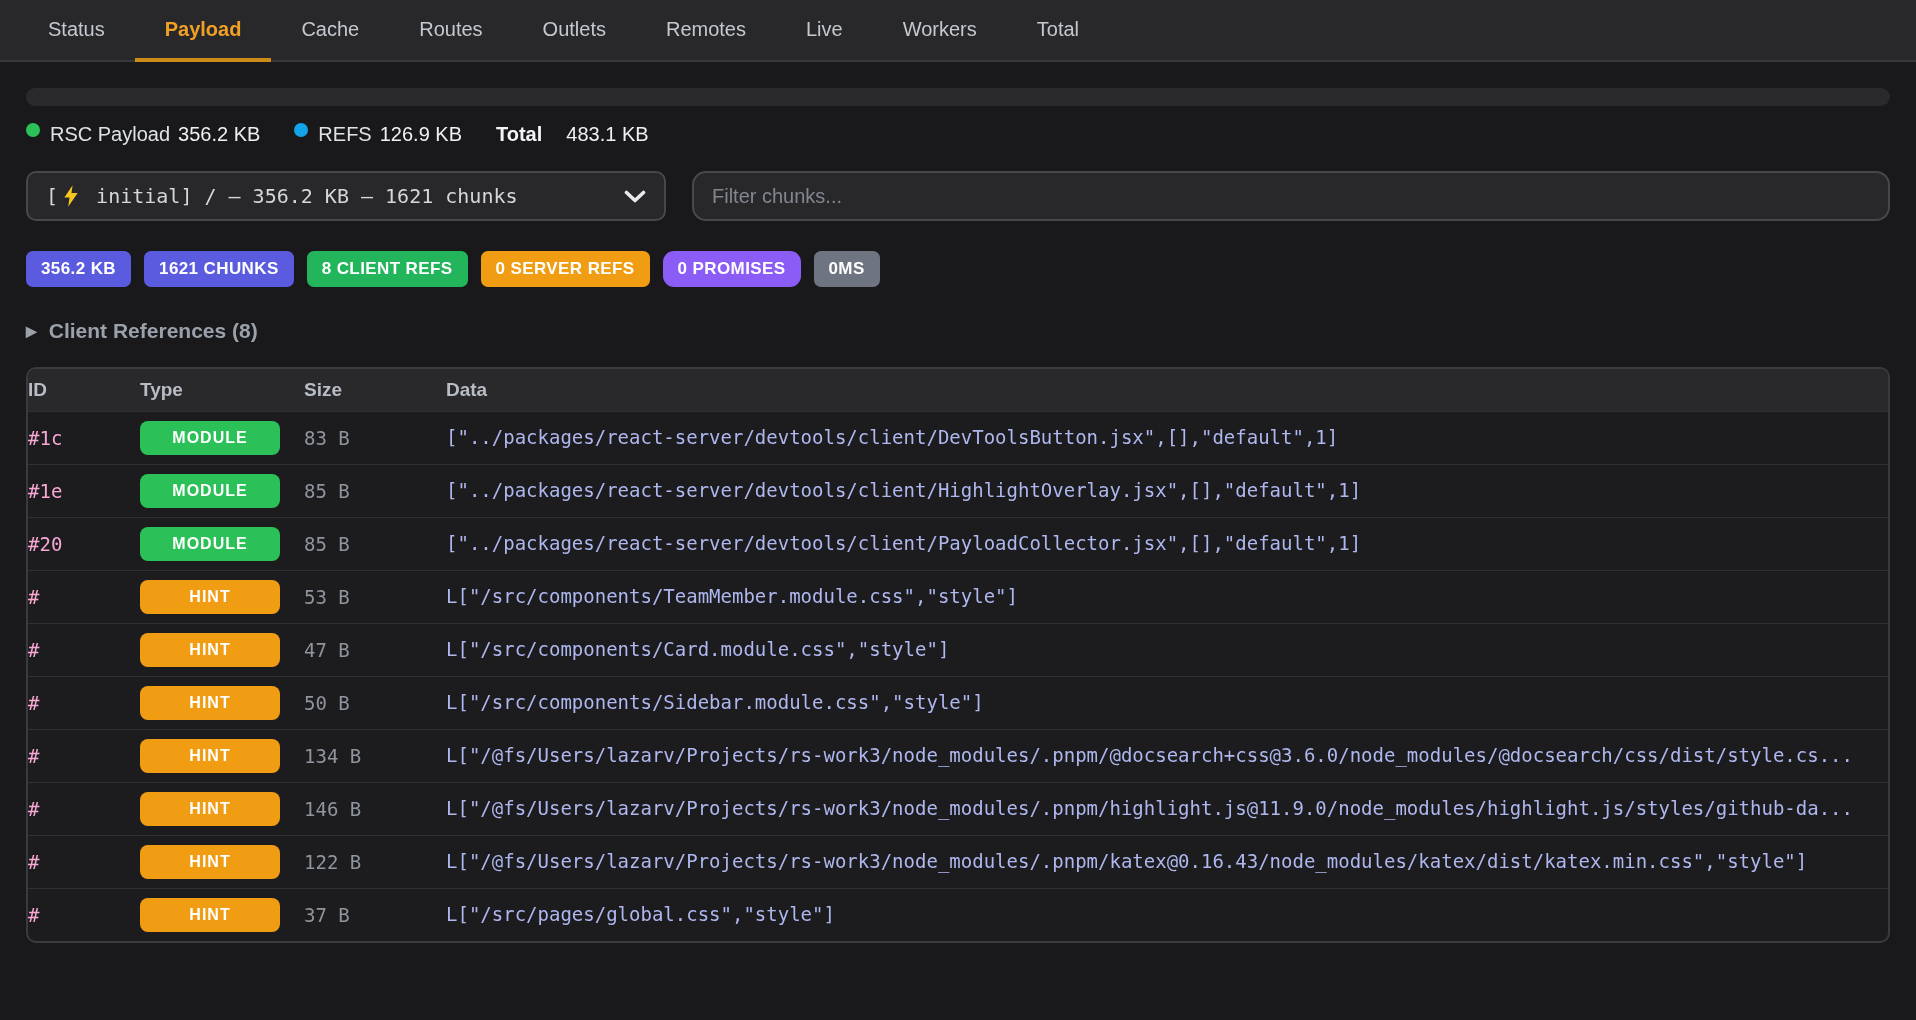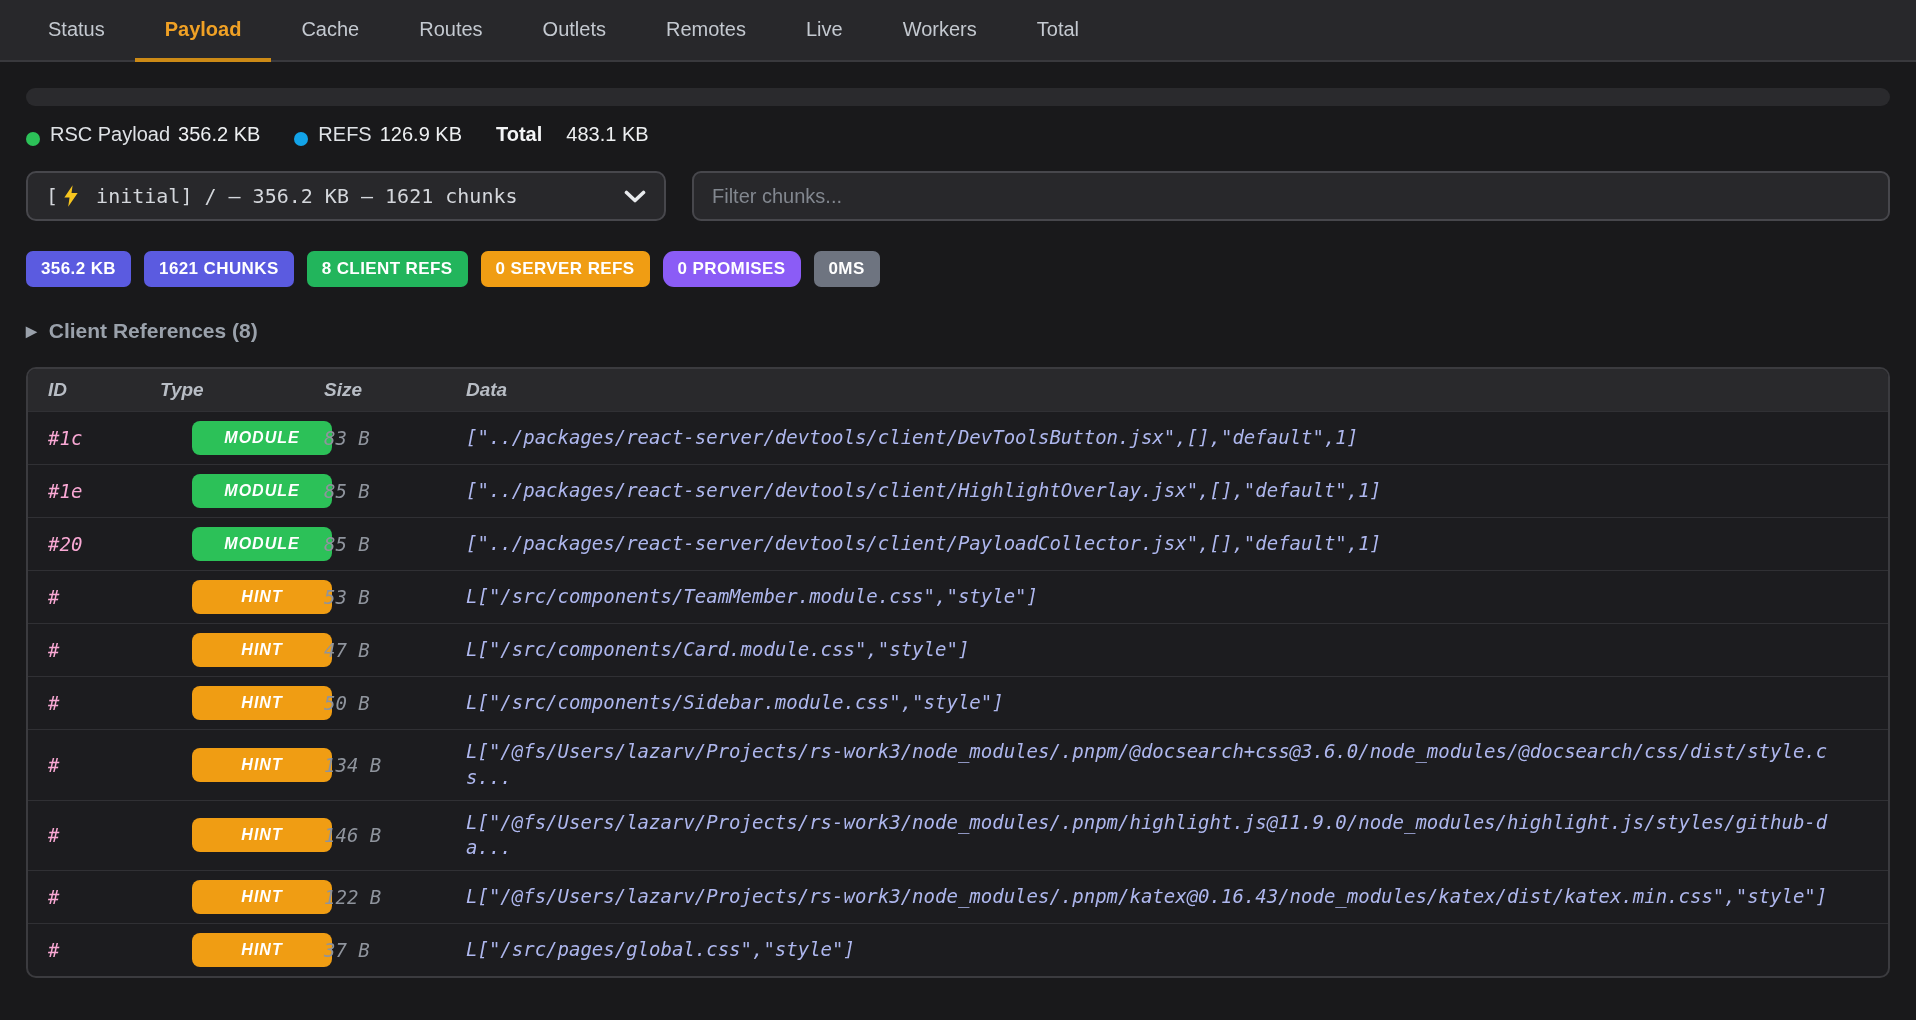--- a/index.html
+++ b/index.html
@@ -21,38 +21,38 @@
   }
   .tab.active { color:#f0a125; font-weight:bold; border-bottom-color:#cc8a16; }
   
   .content { padding:0 26px; }
   .progress {
     margin-top:26px; height:18px; border-radius:9px; overflow:hidden;
     display:flex; background:#2a2a2d;
   }
   .progress .seg { height:100%; }
   .legend { display:flex; align-items:center; margin-top:17px; font-size:20px; color:#dfe2e6; }
-  .legend-item { display:flex; align-items:flex-end; margin-right:34px; }
+  .legend-item { display:flex; align-items:flex-start; margin-right:34px; }
   .dot { width:14px; height:14px; border-radius:50%; margin-right:10px; }
   .legend-label { margin-right:8px; }
   .legend-value { color:#eef0f2; }
   .total-label { font-weight:bold; color:#f3f4f6; margin-right:24px; }
   
   .toolbar { display:flex; gap:26px; margin-top:25px; }
   .select {
     width:640px; height:50px; background:#28282b;
     border:2px solid #47474c; border-radius:10px;
     display:flex; align-items:center; justify-content:space-between;
     padding:0 18px; cursor:pointer;
     font-family:"DejaVu Sans Mono", monospace; font-size:20px; color:#d4d7dc;
   }
   .select-text { display:flex; align-items:center; gap:4px; white-space:pre; }
   .filter {
     flex:1; height:50px; background:#28282b;
-    border:2px solid #47474c; border-radius:9px;
+    border:2px solid #47474c; border-radius:14px;
     padding:0 18px; font-family:"Liberation Sans", sans-serif;
     font-size:20px; color:#d4d7dc; outline:none;
   }
   .filter::placeholder { color:#82878f; }
   
   .chips { display:flex; gap:13px; margin-top:30px; }
   .chip {
     height:36px; border-radius:7px; padding:0 15px;
     display:flex; align-items:center;
     color:#ffffff; font-weight:bold; font-size:17px; letter-spacing:0.4px;
@@ -64,29 +64,29 @@
     color:#9aa1ab; font-weight:bold; font-size:21px; cursor:pointer; user-select:none;
   }
   .tri { font-size:14px; line-height:1; }
   
   .table {
     margin-top:24px; border:2px solid #3b3b3f; border-radius:10px;
     overflow:hidden; background:#1c1c1f;
   }
   .thead, .trow {
     display:grid; grid-template-columns:112px 164px 142px 1fr;
-    padding:0 20px; align-items:center;font-style:italic;
+    padding:0 0; align-items:center;
   }
   .thead { height:42px; background:#29292c; font-weight:bold; font-size:19px; color:#b8bdc5; }
   .trow { border-top:1px solid #303034; min-height:53px; padding-top:9px; padding-bottom:9px; cursor:pointer; }
   .cell-id   { font-family:"DejaVu Sans Mono", monospace; font-size:19px; color:#f9a8d4; }
   .badge {
     width:140px; height:34px; border-radius:8px;
     display:flex; align-items:center; justify-content:center;
-    color:#ffffff; font-weight:bold; font-size:16px; letter-spacing:1px;margin-left:32px;
+    color:#ffffff; font-weight:bold; font-size:16px; letter-spacing:1px;
   }
   .cell-size { font-family:"DejaVu Sans Mono", monospace; font-size:19px; color:#8f949d; }
   .cell-data {
     font-family:"DejaVu Sans Mono", monospace; font-size:19px; color:#aeb7ee;
     word-break:break-all; line-height:1.36; padding-right:6px;
   }
 </style>
 </head>
 <body>
 

